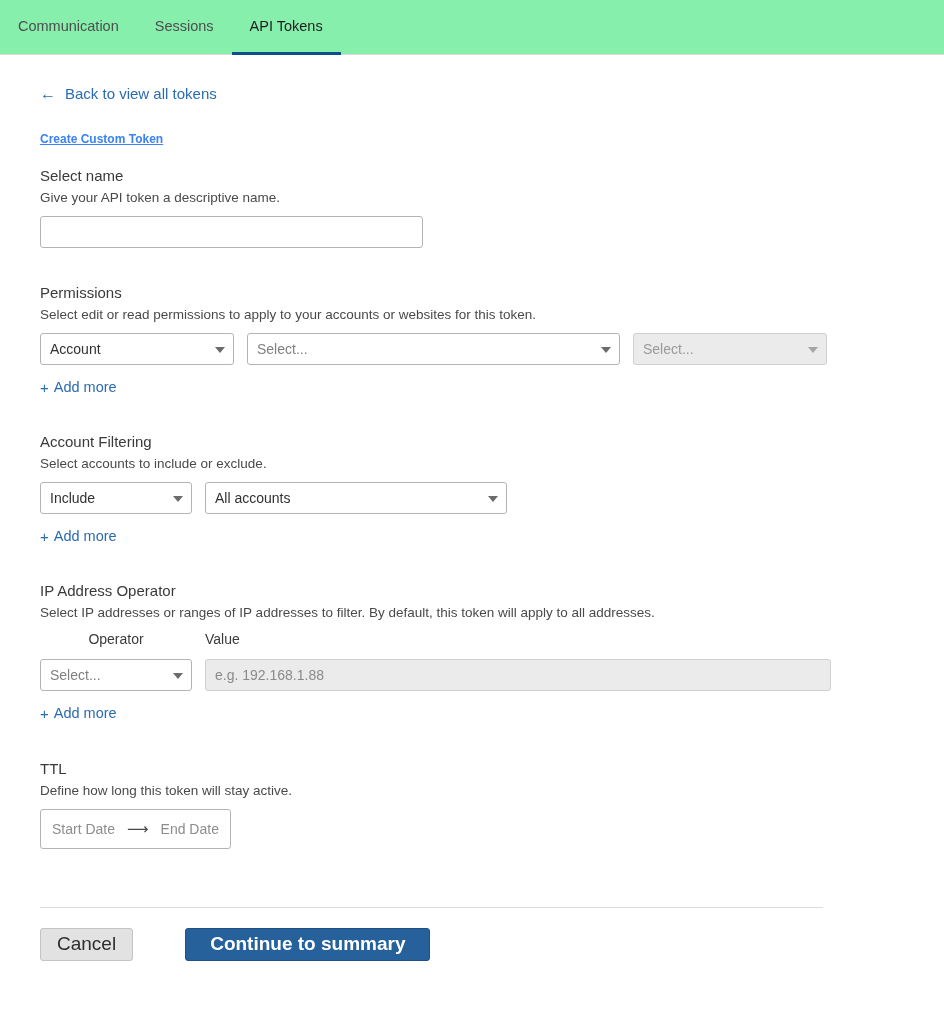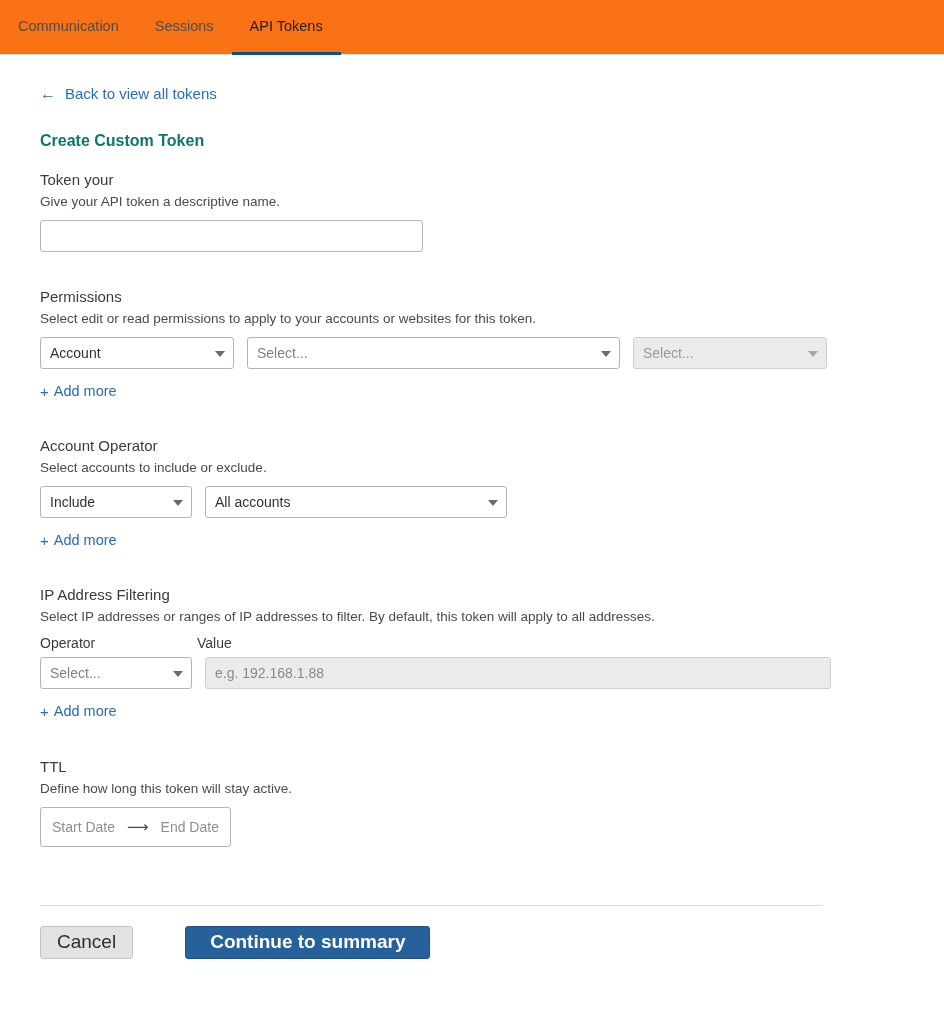--- a/index.html
+++ b/index.html
@@ -17,21 +17,21 @@
     overflow: hidden;
   }
 
   
   .tabbar {
     height: 55px;
     border-bottom: 1px solid #d9d9d9;
     display: flex;
     align-items: stretch;
     padding-left: 0px;
-    background: #f97316;
+    background: #86efac;
   }
   .tab {
     display: flex;
     align-items: center;
     padding: 0 18px;
     font-size: 14.5px;
     color: #4d4d4d;
     border-bottom: 3px solid transparent;
     cursor: pointer;
     margin-bottom: -1px;
@@ -51,24 +51,25 @@
     gap: 9px;
     color: #2b6cb0;
     font-size: 15px;
     margin-top: 30px;
     cursor: pointer;
     text-decoration: none;
   }
   .back-arrow { font-size: 16px; line-height: 1; }
 
   h1.page-title {
-    font-size: 16px;
+    font-size: 12px;
     font-weight: bold;
-    color: #0f766e;
+    color: #3b82f6;
     margin: 29px 0 0 0;
+    text-decoration: underline;
   }
 
   .section { margin-top: 21px; }
   .section-label {
     font-size: 15px;
     color: #3a3a3a;
     margin-bottom: 6px;
   }
   .section-desc {
     font-size: 13.5px;
@@ -155,22 +156,23 @@
     color: #2b6cb0;
     font-size: 14.5px;
     margin-top: 14px;
     cursor: pointer;
   }
   .add-more .plus { font-size: 15px; }
 
   
   .ip-heads {
     display: flex;
-    gap: 5px;
-    margin-bottom: 6px;
+    gap: 13px;
+    margin-bottom: 12px;
+    text-align: center;
   }
   .ip-heads .h1 { width: 152px; font-size: 14px; color: #3a3a3a; }
   .ip-heads .h2 { font-size: 14px; color: #3a3a3a; }
 
   
   .ttl-box {
     display: inline-flex;
     align-items: center;
     height: 40px;
     border: 1px solid #b4b4b4;
@@ -240,21 +242,21 @@
   <a class="back-link">
     <span class="back-arrow">←</span>
     <span>Back to view all tokens</span>
   </a>
 
   
   <h1 class="page-title">Create Custom Token</h1>
 
   
   <div class="section">
-    <div class="section-label">Token your</div>
+    <div class="section-label">Select name</div>
     <div class="section-desc">Give your API token a descriptive name.</div>
     <input class="text-input" type="text" value="" placeholder="" style="">
   </div>
 
   
   <div class="section" style="margin-top:36px;">
     <div class="section-label">Permissions</div>
     <div class="section-desc">Select edit or read permissions to apply to your accounts or websites for this token.</div>
     <div class="row">
       <div class="select sel-account">
@@ -271,41 +273,41 @@
       </div>
     </div>
     <div class="add-more">
       <span class="plus">+</span>
       <span>Add more</span>
     </div>
   </div>
 
   
   <div class="section" style="margin-top:36px;">
-    <div class="section-label">Account Operator</div>
+    <div class="section-label">Account Filtering</div>
     <div class="section-desc">Select accounts to include or exclude.</div>
     <div class="row">
       <div class="select sel-include">
         <span>Include</span>
         <span class="caret"></span>
       </div>
       <div class="select sel-allacct">
         <span>All accounts</span>
         <span class="caret"></span>
       </div>
     </div>
     <div class="add-more">
       <span class="plus">+</span>
       <span>Add more</span>
     </div>
   </div>
 
   
   <div class="section" style="margin-top:36px;">
-    <div class="section-label">IP Address Filtering</div>
+    <div class="section-label">IP Address Operator</div>
     <div class="section-desc">Select IP addresses or ranges of IP addresses to filter. By default, this token will apply to all addresses.</div>
     <div class="ip-heads">
       <div class="h1">Operator</div>
       <div class="h2">Value</div>
     </div>
     <div class="row">
       <div class="select sel-operator placeholder">
         <span>Select...</span>
         <span class="caret"></span>
       </div>

